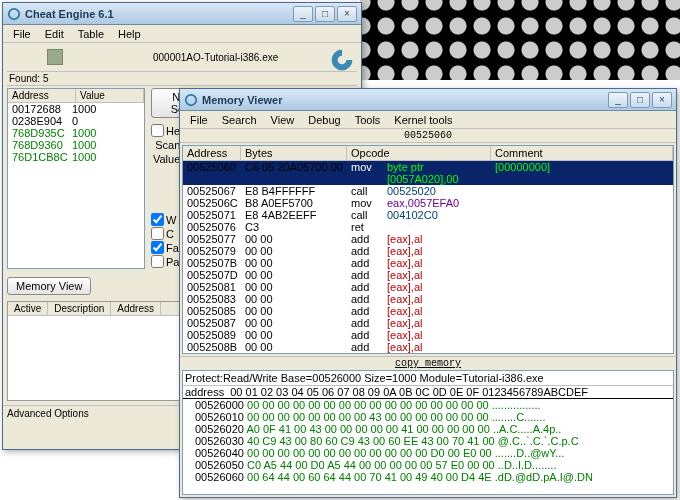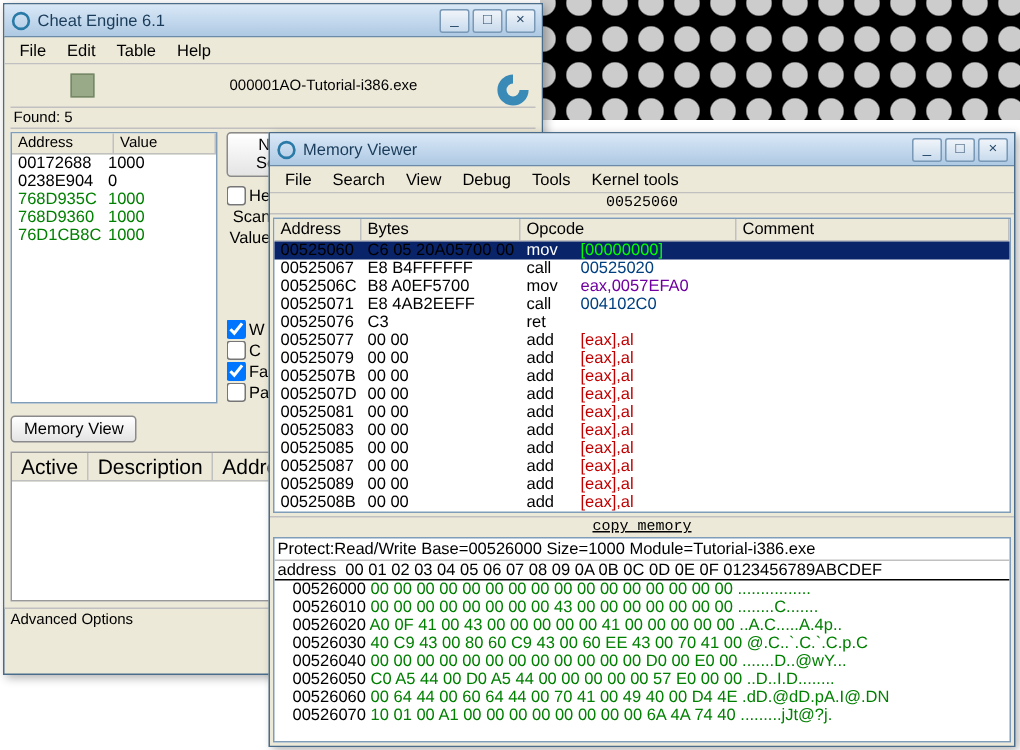--- a/index.html
+++ b/index.html
@@ -2,21 +2,21 @@
 <html><head>
 <meta charset="utf-8">
 <style>
 *{box-sizing:border-box;margin:0;padding:0;font-family:Tahoma,sans-serif;font-size:11px}
 body{width:680px;height:500px;background:#fff;overflow:hidden;position:relative}
 .bg-pattern{position:absolute;left:360px;top:0;right:0;height:80px;background:#000;overflow:hidden}
 .bg-pattern::before{content:"";position:absolute;inset:-10px;background:radial-gradient(circle,#ccc 8px,#000 9px);background-size:24px 24px}
 .window{position:absolute;border:1px solid #4a6d8c;background:#ece9d8;box-shadow:2px 2px 6px rgba(0,0,0,.3)}
 .titlebar{height:22px;background:linear-gradient(#d9e8f7,#aec9e3);display:flex;align-items:center;padding:0 4px;border-bottom:1px solid #6b8ba8}
 .titlebar .icon{width:14px;height:14px;margin-right:4px}
-.titlebar-text{flex:1;color:#1a3c5a;font-weight:400}
+.titlebar-text{flex:1;color:#1a3c5a;font-weight:700}
 .win-btns{display:flex;gap:2px}
 .win-btn{width:20px;height:16px;background:linear-gradient(#f0f4f9,#c9dbed);border:1px solid #7a99b6;border-radius:2px;display:flex;align-items:center;justify-content:center;cursor:pointer;font-size:10px;color:#2a4a6a}
 .menubar{height:18px;background:#ece9d8;display:flex;align-items:center;padding:0 4px;border-bottom:1px solid #c0c0c0;gap:2px}
 .menu-item{padding:1px 6px;cursor:pointer}
 .main-body{padding:4px;background:#ece9d8}
 .path-row{display:flex;align-items:center;padding:2px 0 6px 40px;border-bottom:1px solid #c0c0c0}
 .path-icon{width:16px;height:16px;background:#9a8;border:1px solid #786;margin-right:90px}
 .path-text{font-size:10px}
 .logo{position:absolute;right:6px;top:44px;width:26px;height:26px}
 .found-bar{font-size:10px;padding:1px 2px;border-bottom:1px solid #c0c0c0}
@@ -28,21 +28,21 @@
 .addr-row span:first-child{width:60px}
 .green{color:#008000}
 .btn{background:linear-gradient(#fff,#e4e4e4);border:1px solid #8a8a8a;border-radius:3px;padding:2px 8px;cursor:pointer;font-size:11px}
 .scan-btns{display:flex;gap:4px;margin-bottom:6px}
 .form-row{display:flex;align-items:center;margin:2px 0;font-size:10px}
 .form-row label{width:56px;text-align:right;margin-right:4px}
 .checkbox-row{display:flex;align-items:center;gap:2px;font-size:10px;margin:1px 0}
 .mv-btn{margin-top:8px}
 .bottom-panel{margin-top:6px;border:1px solid #999;background:#fff;height:100px}
 .bottom-hdr{display:flex;background:#ece9d8;border-bottom:1px solid #c0c0c0}
-.bottom-hdr span{padding:1px 6px;border-right:1px solid #c0c0c0;font-size:14px}
+.bottom-hdr span{padding:1px 6px;border-right:1px solid #c0c0c0;font-size:10px}
 .adv{padding:2px 4px;font-size:10px;border-top:1px solid #c0c0c0;cursor:pointer}
 
 
 .mv-window{left:179px;top:88px;width:498px;height:410px}
 .mv-body{background:#ece9d8;height:calc(100% - 40px);display:flex;flex-direction:column}
 .mv-addr-line{text-align:center;padding:1px;font-family:'Courier New',monospace;font-size:10px;border-bottom:1px solid #c0c0c0}
 .dis-panel{flex:0 0 auto;background:#fff;border:1px solid #7f9db9;margin:2px;font-family:'Courier New',monospace;font-size:10px}
 .dis-hdr{display:flex;background:#ece9d8;border-bottom:1px solid #c0c0c0}
 .dis-hdr span{padding:1px 4px;border-right:1px solid #c0c0c0}
 .dis-hdr .c1{width:58px}.dis-hdr .c2{width:106px}.dis-hdr .c3{width:144px}.dis-hdr .c4{flex:1}
@@ -208,20 +208,21 @@
         <span class="c1">Address</span>
         <span class="c2">Bytes</span>
         <span class="c3">Opcode</span>
         <span class="c4">Comment</span>
       </div>
       <div id="dis-rows">
           <div class="dis-row sel">
             <span class="c1">00525060</span>
             <span class="c2">C6 05 20A05700 00</span>
             <span class="c3">mov</span>
+            <span class="c3b ">byte ptr [0057A020],00</span>
             <span class="c4">[00000000]</span>
           </div>
           <div class="dis-row">
             <span class="c1">00525067</span>
             <span class="c2">E8 B4FFFFFF</span>
             <span class="c3">call</span>
             <span class="c3b blue">00525020</span>
             <span class="c4"></span>
           </div>
           <div class="dis-row">
@@ -322,17 +323,16 @@
       <div class="hex-info">Protect:Read/Write  Base=00526000  Size=1000  Module=Tutorial-i386.exe</div>
       <div class="hex-hdr">address  00 01 02 03 04 05 06 07 08 09 0A 0B 0C 0D 0E 0F 0123456789ABCDEF</div>
       <div id="hex-rows">
           <div class="hex-row"><span class="addr">00526000</span> <span class="bytes">00 00 00 00 00 00 00 00 00 00 00 00 00 00 00 00</span> <span class="ascii">................</span></div>
           <div class="hex-row"><span class="addr">00526010</span> <span class="bytes">00 00 00 00 00 00 00 00 43 00 00 00 00 00 00 00</span> <span class="ascii">........C.......</span></div>
           <div class="hex-row"><span class="addr">00526020</span> <span class="bytes">A0 0F 41 00 43 00 00 00 00 00 41 00 00 00 00 00</span> <span class="ascii">..A.C.....A.4p..</span></div>
           <div class="hex-row"><span class="addr">00526030</span> <span class="bytes">40 C9 43 00 80 60 C9 43 00 60 EE 43 00 70 41 00</span> <span class="ascii">@.C..`.C.`.C.p.C</span></div>
           <div class="hex-row"><span class="addr">00526040</span> <span class="bytes">00 00 00 00 00 00 00 00 00 00 00 00 D0 00 E0 00</span> <span class="ascii">.......D..@wY...</span></div>
           <div class="hex-row"><span class="addr">00526050</span> <span class="bytes">C0 A5 44 00 D0 A5 44 00 00 00 00 00 57 E0 00 00</span> <span class="ascii">..D..I.D........</span></div>
           <div class="hex-row"><span class="addr">00526060</span> <span class="bytes">00 64 44 00 60 64 44 00 70 41 00 49 40 00 D4 4E</span> <span class="ascii">.dD.@dD.pA.I@.DN</span></div>
-          <div class="hex-row"><span class="addr">00526070</span> <span class="bytes">10 01 00 A1 00 00 00 00 00 00 00 00 6A 4A 74 40</span> <span class="ascii">.........jJt@?j.</span></div>
         </div>
     </div>
   </div>
 </div>
 
 </body></html>

